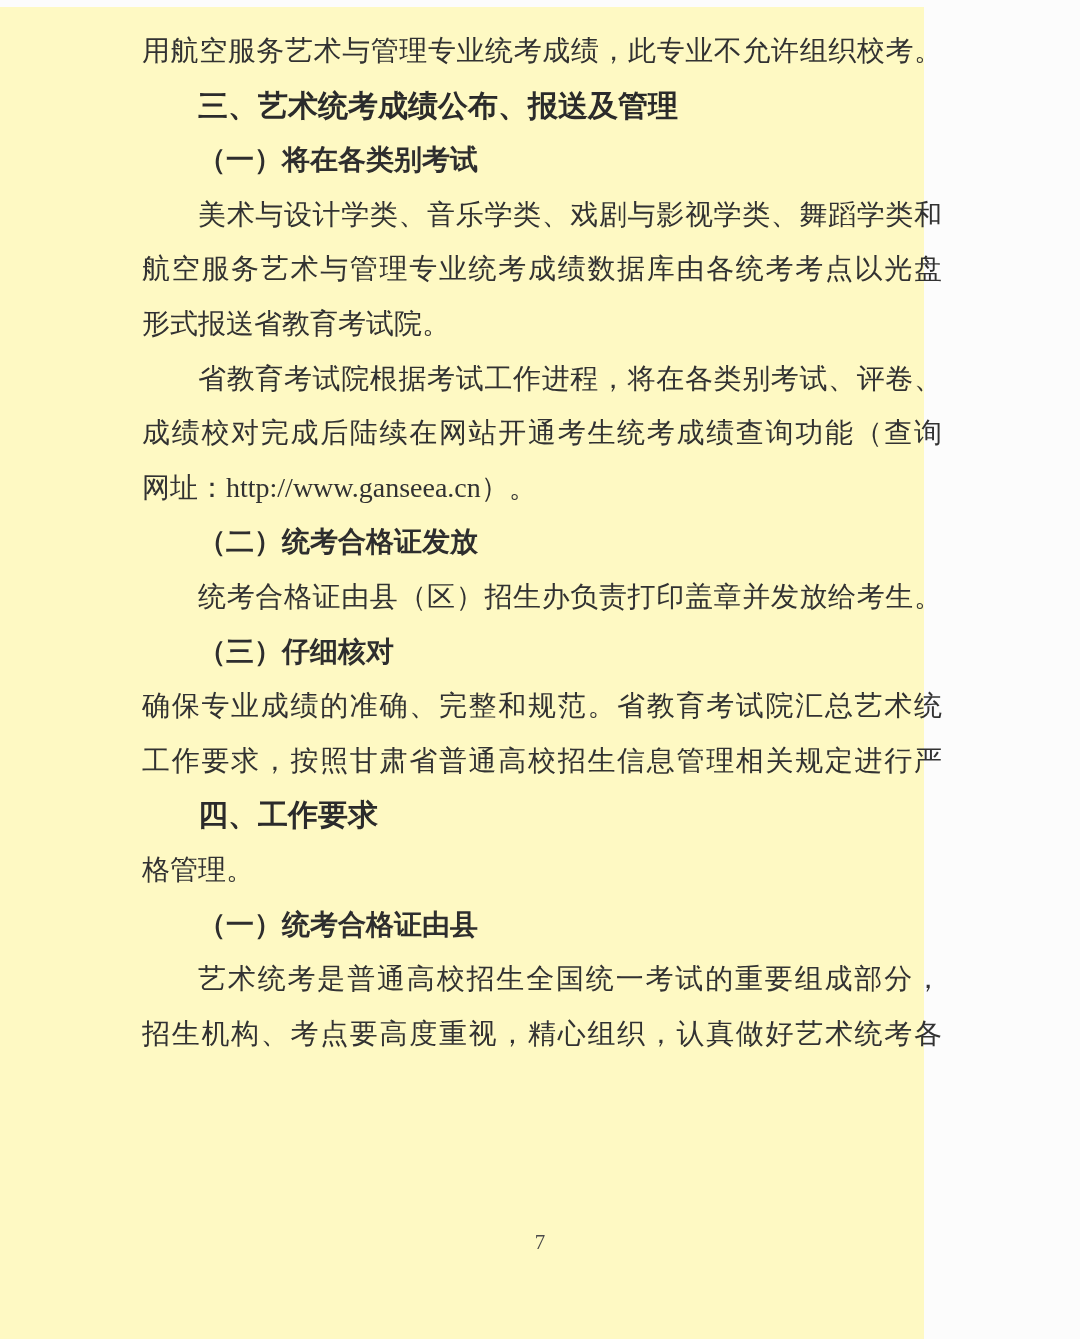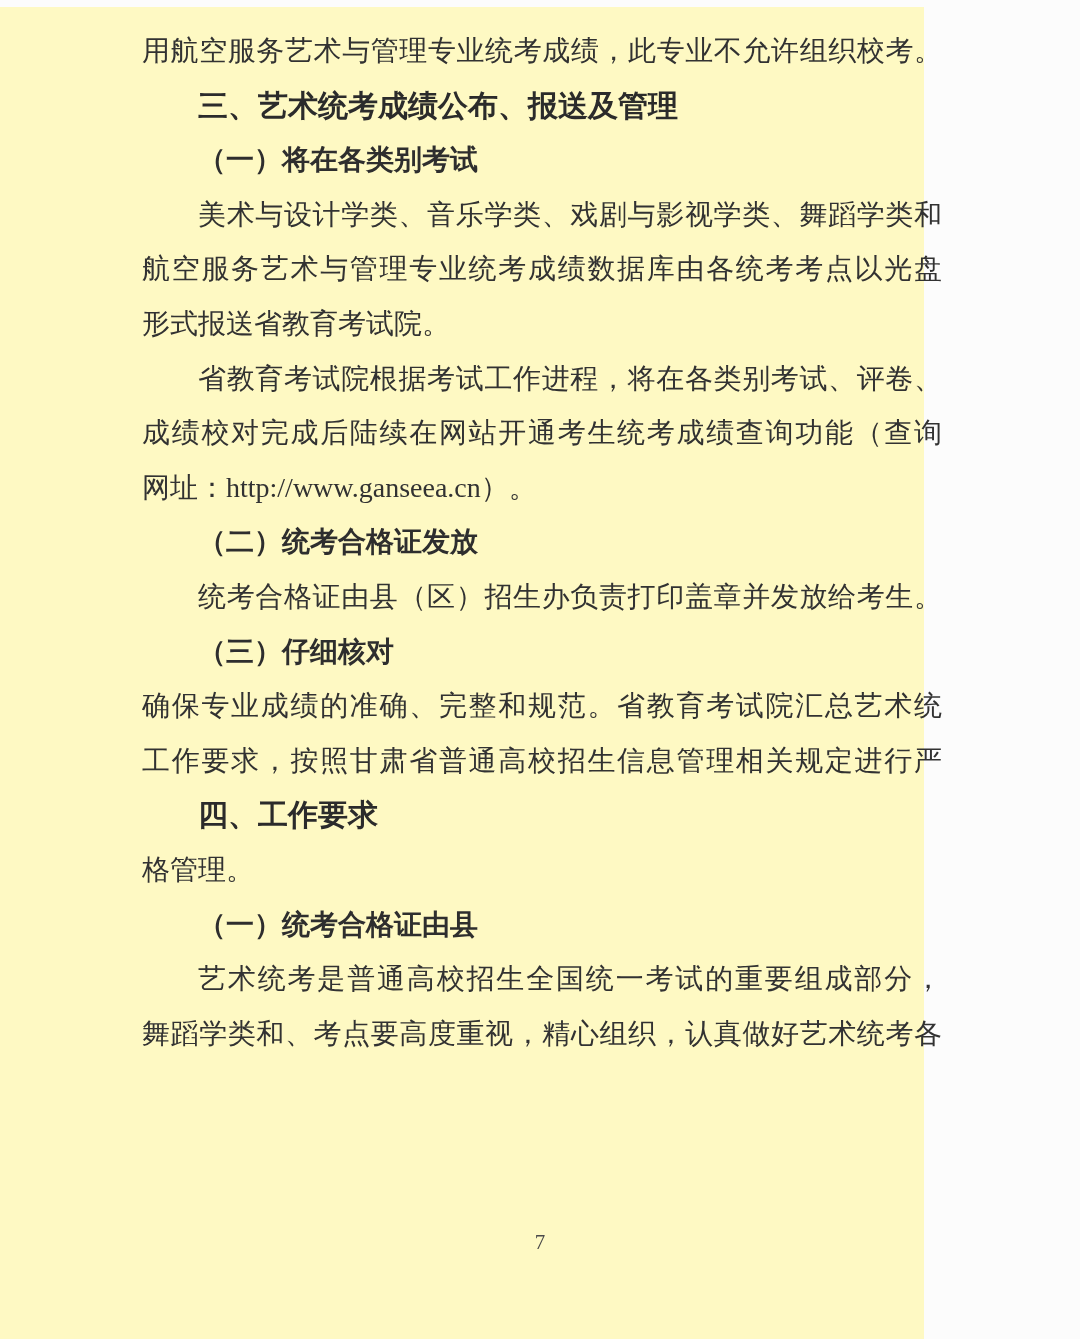--- a/index.html
+++ b/index.html
@@ -84,17 +84,17 @@
     <div class="line">网址：http://www.ganseea.cn）。</div>
     <div class="line h-sub ind">（二）统考合格证发放</div>
     <div class="line fill ind">统考合格证由县（区）招生办负责打印盖章并发放给考生。</div>
     <div class="line h-sub ind">（三）仔细核对</div>
     <div class="line fill">确保专业成绩的准确、完整和规范。省教育考试院汇总艺术统</div>
     <div class="line fill">工作要求，按照甘肃省普通高校招生信息管理相关规定进行严</div>
     <div class="line h-main ind">四、工作要求</div>
     <div class="line">格管理。</div>
     <div class="line h-sub ind">（一）统考合格证由县</div>
     <div class="line fill ind">艺术统考是普通高校招生全国统一考试的重要组成部分，</div>
-    <div class="line fill">舞蹈学类和、考点要高度重视，精心组织，认真做好艺术统考各</div>
+    <div class="line fill">招生机构、考点要高度重视，精心组织，认真做好艺术统考各</div>
   </div>
 
   <div class="footer">7</div>
 </div>
 
 </body></html>

